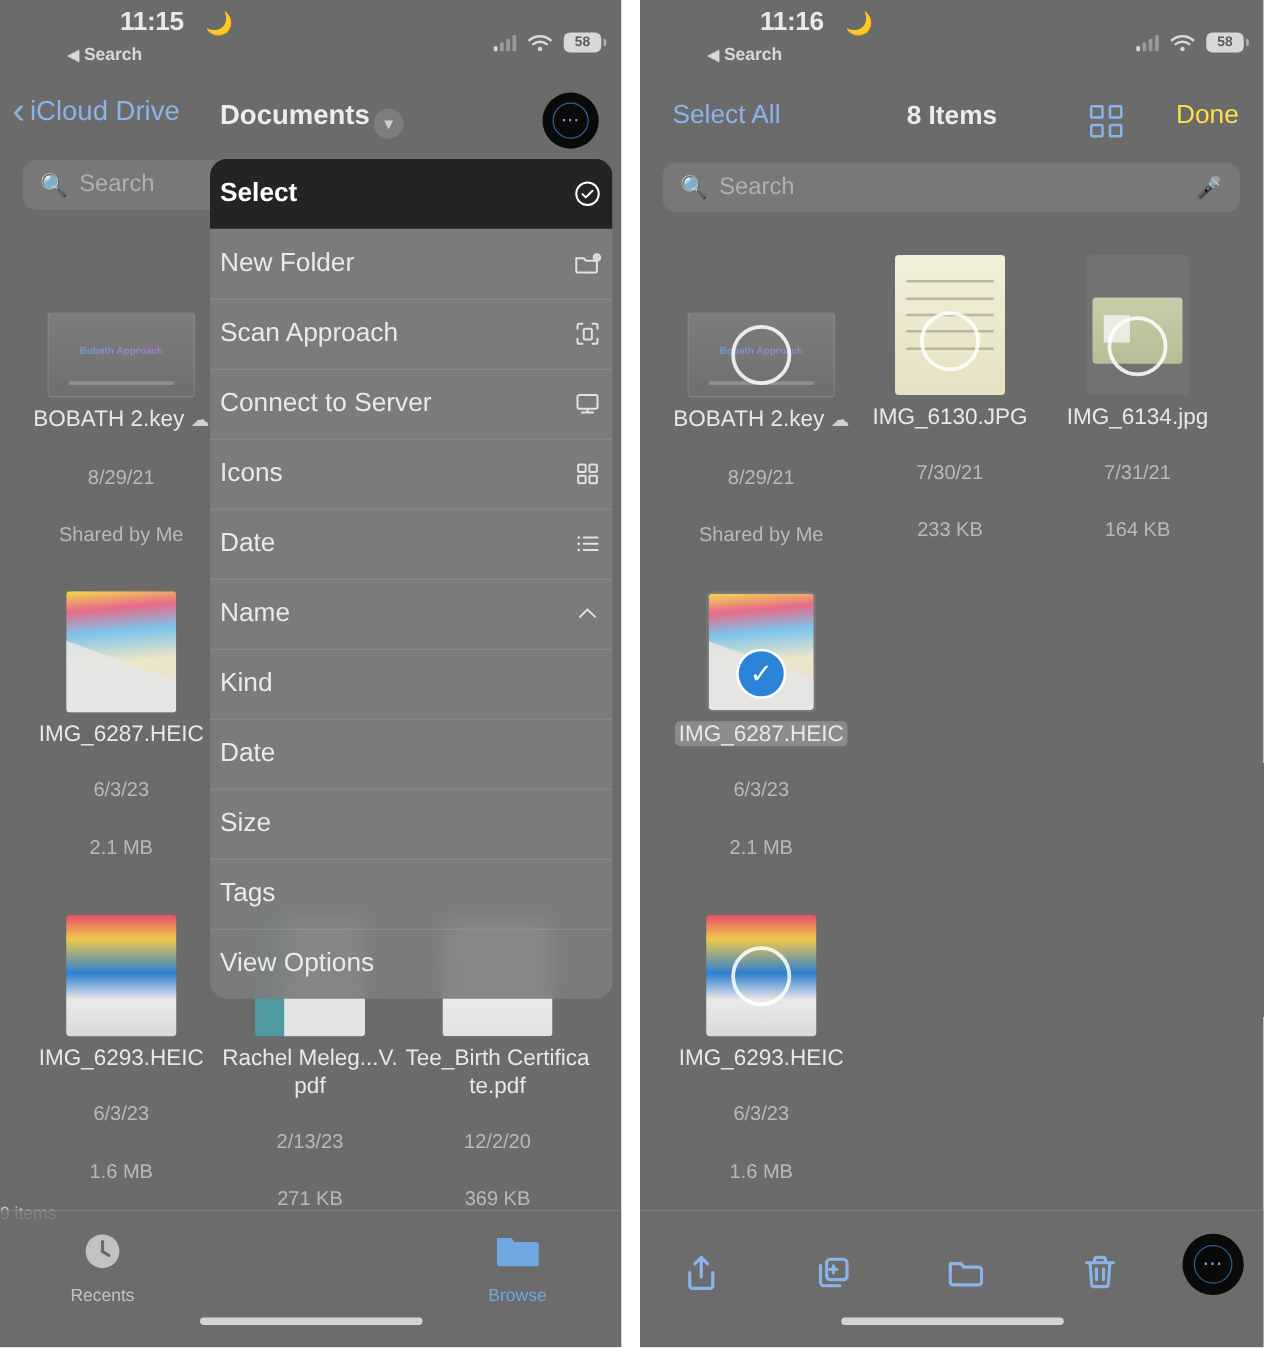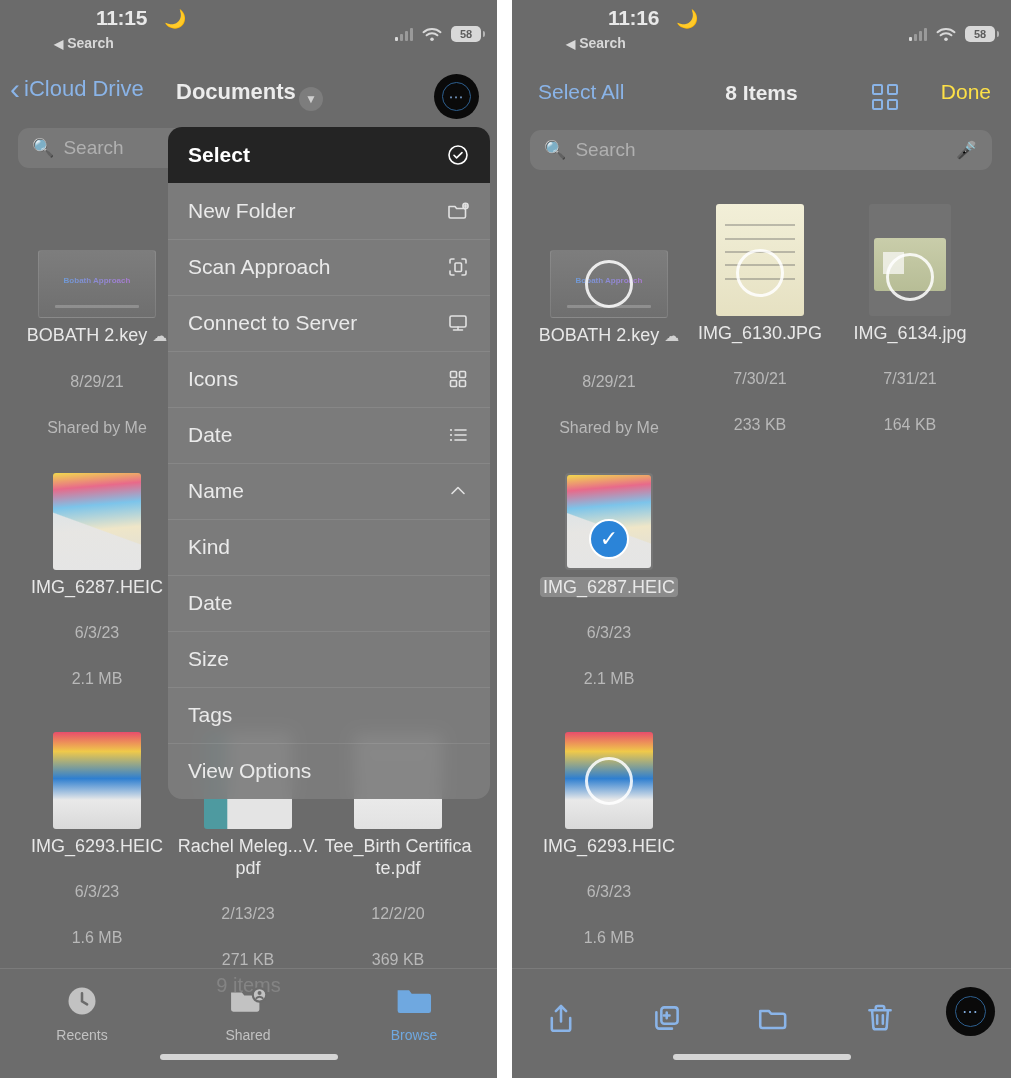--- a/index.html
+++ b/index.html
@@ -82,36 +82,36 @@
   .art-doc    { background:linear-gradient(#f2efd8,#e6e1c2); }
   .art-doc .ln { position:absolute; left:10%; right:10%; height:2px; background:rgba(90,90,90,0.35); }
   .art-card   { background:linear-gradient(#c9cdaa,#b7bd96); }
   .art-card .box { position:absolute; left:12%; top:26%; width:30%; height:42%; background:rgba(245,245,240,0.8); }
   .art-pdf1   { background:linear-gradient(90deg,#4e9aa0 0%,#4e9aa0 26%,#e4e4e4 27%,#e4e4e4 100%); }
   .art-pdf2   { background:linear-gradient(#fafafa,#e2e2e2); border-top:3px solid #8e8e8e; }
 
   
   .ctxmenu { position:absolute; border-radius:14px; overflow:hidden; background:rgba(125,125,125,0.92); backdrop-filter:blur(8px); }
   #ctx-left  { left:168px; top:127px; width:322px; }
-  .ctxrow { position:relative; display:flex; align-items:center; justify-content:space-between; padding:0 20px; height:56px; }
+  .ctxrow { position:relative; display:flex; align-items:center; justify-content:space-between; padding:0 8px; height:56px; }
   .ctxrow + .ctxrow::before { content:""; position:absolute; left:0; right:0; top:0; height:1px; background:rgba(255,255,255,0.09); }
   .ctxrow .lbl { font-size:21px; color:#eaeaea; white-space:nowrap; }
   .ctxrow .ic  { font-size:20px; color:#e2e2e2; display:flex; align-items:center; }
   .ctxrow.hl { background:#242424; }
   .ctxrow.hl::before, .ctxrow.hl + .ctxrow::before { background:transparent; }
   .ctxrow.hl .lbl { color:#ffffff; font-weight:bold; }
   .ctxrow.hl .ic  { color:#ffffff; }
   .ctxrow .lead { display:flex; align-items:center; gap:9px; }
 
   
   svg.gi { width:24px; height:24px; stroke:#e2e2e2; fill:none; stroke-width:1.6; stroke-linecap:round; stroke-linejoin:round; }
   .ctxrow.hl svg.gi { stroke:#ffffff; }
 
   
-  .items-count { position:absolute; left:0; right:0; top:962px; text-align:center; font-size:20px; color:#c9c9c9;margin-top:12px; }
+  .items-count { position:absolute; left:0; right:0; top:962px; font-size:14px; color:#c9c9c9; }
 
   
   .tabbar { position:absolute; left:0; right:0; bottom:0; height:110px; background:rgba(108,108,108,0.75); border-top:1px solid rgba(255,255,255,0.10); }
   .tab { position:absolute; top:14px; width:120px; text-align:center; }
   .tab .tlabel { margin-top:4px; font-size:14px; }
   #tab-recents { left:22px; } #tab-shared { left:188px; } #tab-browse { left:354px; }
   #tab-recents .tlabel, #tab-shared .tlabel { color:#c2c2c2; }
   #tab-browse  .tlabel { color:#6fa8e0; }
 
   
@@ -339,29 +339,20 @@
       </div>
     </div>
 
     <div class="tabbar">
       <div class="tab" id="tab-recents">
         <svg width="36" height="36" viewBox="0 0 24 24">
             <circle cx="12" cy="12" r="9" fill="#c2c2c2"></circle>
             <path d="M12 6.8v5.4l3.4 2" stroke="#6b6b6b" stroke-width="1.7" fill="none" stroke-linecap="round"></path>
           </svg>
         <div class="tlabel">Recents</div>
-      </div>
-      <div class="tab" id="tab-shared">
-        <svg width="40" height="36" viewBox="0 0 26 22">
-            <path d="M2 5.5h7l1.6 2H19a1.4 1.4 0 0 1 1.4 1.4v7.7A1.4 1.4 0 0 1 19 18H3.4A1.4 1.4 0 0 1 2 16.6z" fill="#c2c2c2"></path>
-            <circle cx="20.5" cy="7" r="4.4" fill="#c2c2c2" stroke="#6b6b6b" stroke-width="1.4"></circle>
-            <circle cx="20.5" cy="5.8" r="1.3" fill="#6b6b6b"></circle>
-            <path d="M18.1 9.6a2.8 2.8 0 0 1 4.8 0" stroke="#6b6b6b" stroke-width="1.3" fill="none"></path>
-          </svg>
-        <div class="tlabel">Shared</div>
       </div>
       <div class="tab" id="tab-browse">
         <svg width="40" height="36" viewBox="0 0 24 22">
             <path d="M2 4.5h7l1.6 2H21a1.4 1.4 0 0 1 1.4 1.4v9A1.4 1.4 0 0 1 21 18.3H3.4A1.4 1.4 0 0 1 2 16.9z" fill="#6fa8e0"></path>
           </svg>
         <div class="tlabel">Browse</div>
       </div>
       <div class="homebar"></div>
     </div>
   </div>

